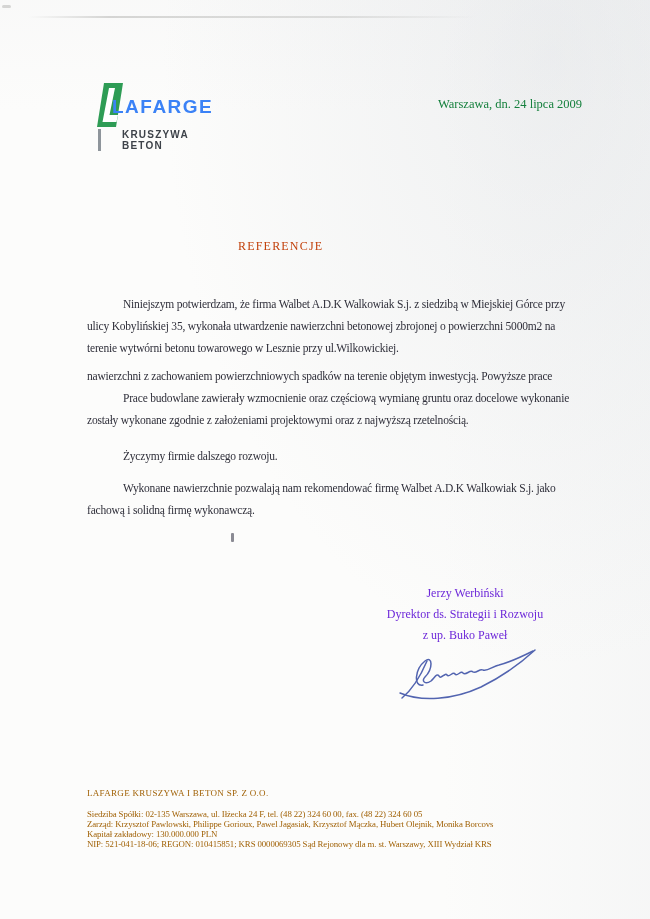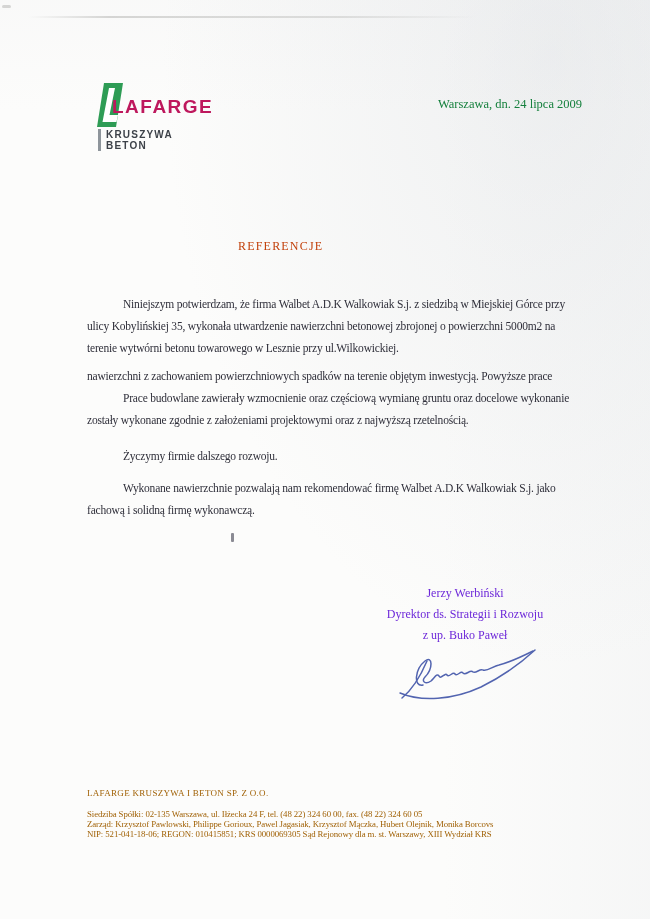--- a/index.html
+++ b/index.html
@@ -18,22 +18,22 @@
   
   .scan-line{position:absolute;left:28px;top:16px;width:448px;height:2px;
     background:linear-gradient(90deg, rgba(170,170,168,0), rgba(168,168,165,0.45) 18%, rgba(168,168,165,0.32) 70%, rgba(168,168,165,0));}
   .scan-dot{position:absolute;left:2px;top:5px;width:9px;height:3px;background:rgba(160,160,158,0.4);border-radius:2px;}
   .scan-mark{position:absolute;left:231px;top:533px;width:3px;height:9px;background:#5a5a66;opacity:.7;border-radius:1px;}
 
   
   .logo{position:absolute;left:88px;top:83px;width:140px;height:70px;}
   .logo-mark{position:absolute;left:9px;top:0;}
   .brand{position:absolute;left:24px;top:13px;font-family:"Liberation Sans",sans-serif;
-    font-weight:bold;font-size:19px;letter-spacing:1.5px;color:#be185d;}
-  .sub{position:absolute;left:10px;top:46px;border-left:3px solid #8e959b;padding-left:5px;
+    font-weight:bold;font-size:19px;letter-spacing:1.5px;color:#3b82f6;}
+  .sub{position:absolute;left:10px;top:46px;border-left:3px solid #8e959b;padding-left:21px;
     font-family:"Liberation Sans",sans-serif;font-weight:bold;font-size:10px;
     letter-spacing:1.2px;color:#3d4249;line-height:11px;}
   .dateline{position:absolute;left:438px;top:97px;font-size:12.5px;color:#15803d;}
 
   
   .title{position:absolute;left:238px;top:239px;font-size:12px;letter-spacing:1.2px;color:#c2410c;}
 
   
   .body{position:absolute;left:87px;top:293px;font-size:11.5px;letter-spacing:-0.2px;color:#2f2f3a;}
   .body .line{line-height:22px;white-space:nowrap;}
@@ -104,16 +104,17 @@
       <path d="M7,50 C28,59 60,57 88,44 C108,34 128,20 142,7"></path>
       <path d="M34,18 C28,32 20,46 9,55"></path>
       <path d="M30,42 C20,44 22,26 32,18 C40,12 40,26 32,34 C28,38 32,42 38,38 C42,34 44,30 46,33 C48,37 52,29 54,32 C56,35 60,28 62,31 C64,34 68,27 70,30 C73,33 77,26 80,29 C83,31 87,25 90,27 C94,29 100,23 106,22 C118,19 130,13 140,8"></path>
     </g>
   </svg>
 
   <div class="footer">
     <div class="company">LAFARGE KRUSZYWA I BETON SP. Z O.O.</div>
     <div class="fline">Siedziba Spółki: 02-135 Warszawa, ul. Iłżecka 24 F, tel. (48 22) 324 60 00, fax. (48 22) 324 60 05</div>
     <div class="fline">Zarząd: Krzysztof Pawlowski, Philippe Gorioux, Pawel Jagasiak,  Krzysztof Mączka, Hubert Olejnik, Monika Borcovs</div>
+    <div class="fline">Kapitał zakładowy: 130.000.000 PLN</div>
     <div class="fline">NIP: 521-041-18-06; REGON: 010415851; KRS 0000069305 Sąd Rejonowy dla m. st. Warszawy, XIII Wydział KRS</div>
   </div>
 
 </div>
 
 </body></html>

